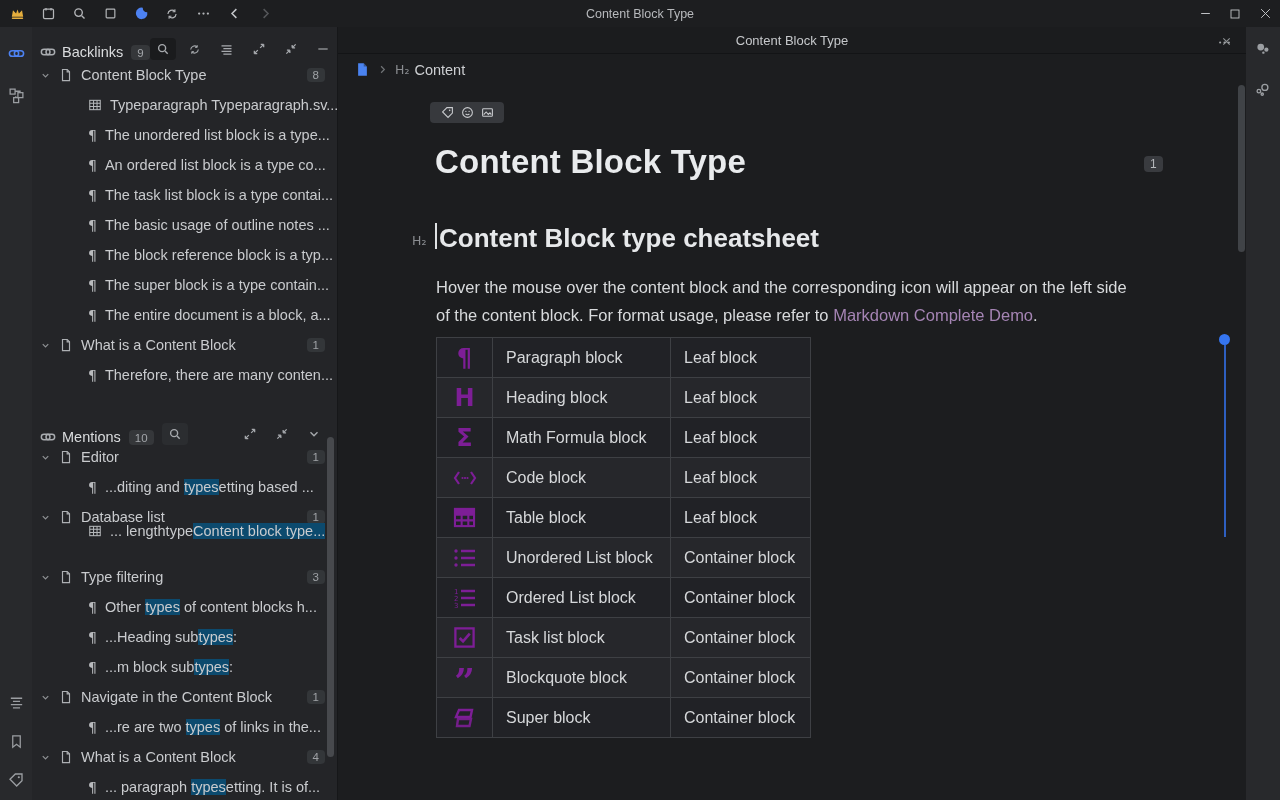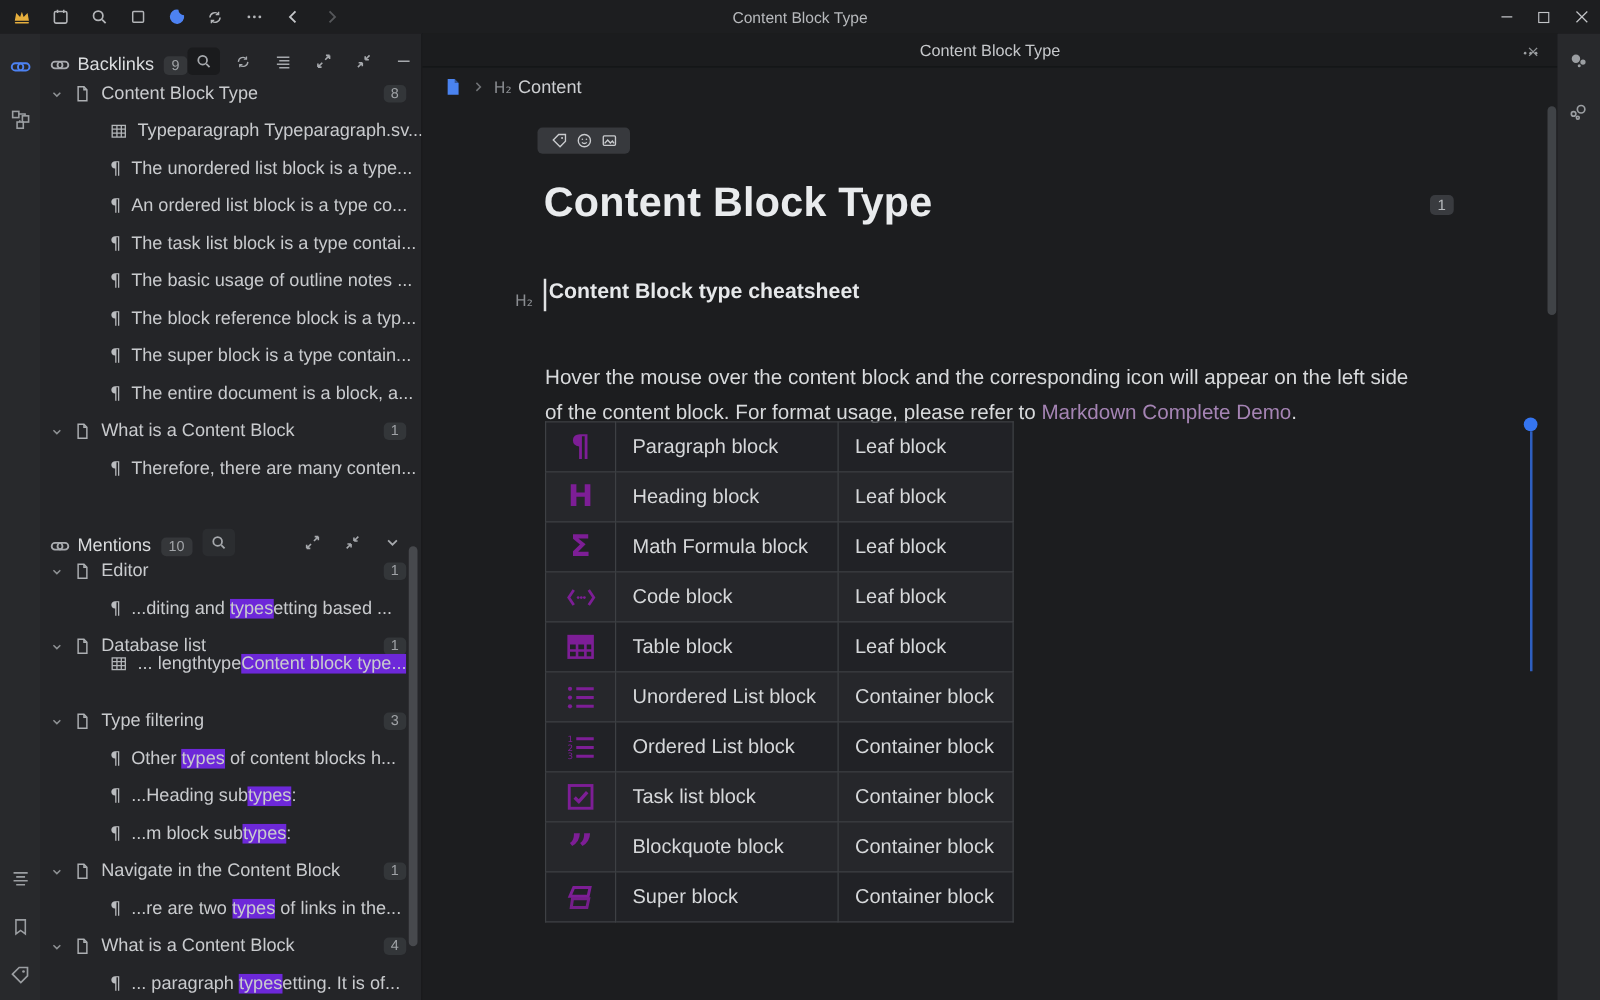--- a/index.html
+++ b/index.html
@@ -37,21 +37,21 @@
   .phbtn.chip2 { background:#2b2d30; }
 
   .trow { position:absolute; left:0; width:100%; height:30px; display:flex; align-items:center; font-size:14.5px; color:#c9cbce; }
   .trow .chev { margin-left:8px; color:#8e9194; flex:none; }
   .trow .ficon { margin-left:8px; color:#adb0b3; flex:none; }
   .trow .ttext { margin-left:8px; white-space:nowrap; overflow:hidden; }
   .trow .cbadge { position:absolute; right:12px; background:#333639; color:#9fa2a6; font-size:11.5px; border-radius:4px; padding:1px 6px; }
   .trow.child { padding-left:56px; }
   .trow.child .pil { font-family:"DejaVu Sans", sans-serif; color:#b9bbbe; font-size:14px; flex:none; }
   .trow.child .gicon { color:#b3b6b9; flex:none; }
-  .hl { background:#6d28d9; }
+  .hl { background:#0c4a6e; }
 
   #mentions-scrollbar { position:absolute; right:3px; top:410px; width:7px; height:320px; background:#47494d; border-radius:4px; }
 
   
   #main { position:absolute; left:338px; top:27px; width:908px; height:773px; background:#1c1d1f; }
   #tabbar { position:absolute; left:0; top:0; width:100%; height:27px; background:#1b1c1e; border-bottom:1px solid #131416;
     display:flex; align-items:center; justify-content:center; font-size:13px; color:#c6c8cb; }
   #tab-close { position:absolute; right:12px; top:6px; width:16px; height:16px; color:#8f9295; display:flex; align-items:center; justify-content:center; }
   #breadcrumb { position:absolute; left:0; top:27px; width:100%; height:31px; display:flex; align-items:center; padding-left:17px; }
   #breadcrumb .bc-sep { color:#717477; margin:0 7px; }
@@ -59,22 +59,22 @@
   #breadcrumb .bc-label { color:#cdcfd2; font-size:14.5px; }
   #bc-more { position:absolute; right:14px; top:8px; color:#9da0a3; }
 
   #content { position:absolute; left:0; top:58px; width:894px; height:715px; overflow:hidden; }
   #attr-pill { position:absolute; left:92px; top:17px; width:74px; height:21px; background:#37393d; border-radius:4px;
     display:flex; align-items:center; justify-content:center; gap:7px; color:#c9cbce; }
   #doc-title { position:absolute; left:97px; top:58px; font-size:33px; font-weight:700; color:#e9ebed; letter-spacing:.2px; }
   #title-badge { position:absolute; left:806px; top:71px; background:#393b3f; color:#b6b9bc; font-size:12px; border-radius:4px; padding:1px 6px; }
   #h2-gutter { position:absolute; left:74px; top:148px; font-size:12.5px; color:#8a8d91; font-family:"DejaVu Sans", sans-serif; }
   #caret { position:absolute; left:97px; top:138px; width:1.5px; height:26px; background:#dfe1e3; }
-  #doc-h2 { position:absolute; left:101px; top:138px; font-size:17px; font-weight:700; color:#e6e8ea; }
-  #doc-para { position:absolute; left:98px; top:204px; width:708px; font-size:16.5px; line-height:27.5px; color:#d8dadc; }
+  #doc-h2 { position:absolute; left:101px; top:138px; font-size:26px; font-weight:700; color:#e6e8ea; }
+  #doc-para { position:absolute; left:98px; top:189px; width:708px; font-size:16.5px; line-height:27.5px; color:#d8dadc; }
   #doc-para a { color:#a584b4; text-decoration:none; }
 
   #blue-dot { position:absolute; left:881px; top:249px; width:11px; height:11px; border-radius:50%; background:#3575f0; }
   #blue-line { position:absolute; left:885.5px; top:260px; width:2px; height:192px; background:#2e5fc0; }
 
   table.tbl { position:absolute; left:98px; top:252px; border-collapse:collapse; table-layout:fixed; }
   .tbl col.c1 { width:56px; } .tbl col.c2 { width:178px; } .tbl col.c3 { width:140px; }
   .tbl th, .tbl td { border:1px solid #3e4044; }
   .tbl th { height:37px; background:#2a2b2f; font-size:15.5px; font-weight:700; color:#e3e5e7; text-align:center; }
   .tbl th.meta { color:#9b6fb5; }

